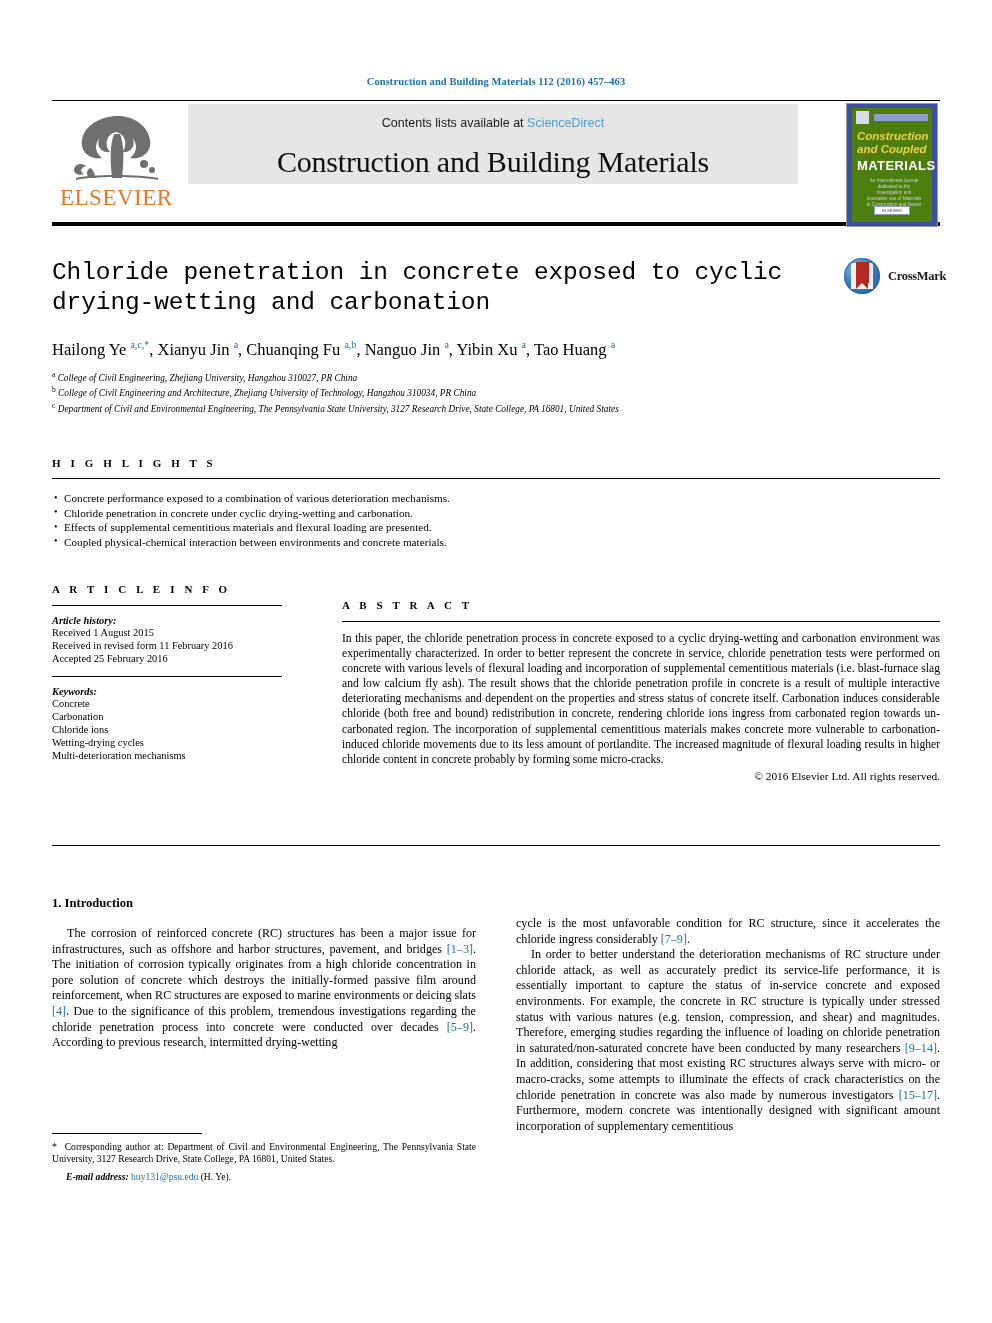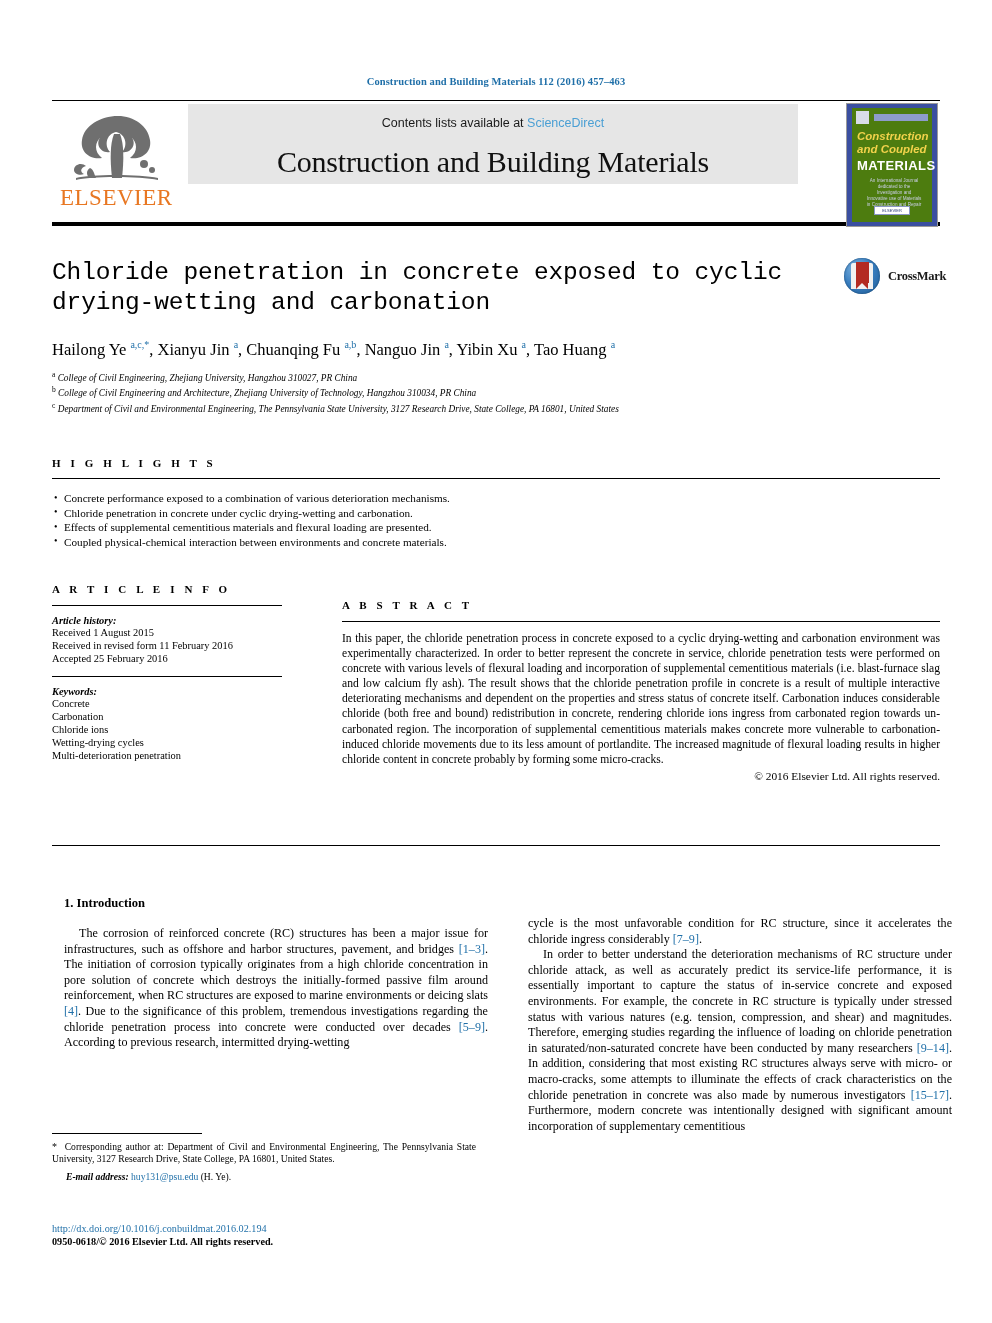--- a/index.html
+++ b/index.html
@@ -338,21 +338,21 @@
     position: absolute;
     left: 0;
     top: 262px;
     width: 888px;
     border-top: 1px solid #000;
   }
 
   
   .body-cols {
     position: absolute;
-    left: 64px;
+    left: 52px;
     top: 896px;
     width: 888px;
     height: 380px;
   }
   .bcol {
     position: absolute;
     top: 0;
     width: 424px;
   }
   .bcol.left { left: 0; }
@@ -512,21 +512,21 @@
         <div class="info-sub">Article history:</div>
         <div class="info-line">Received 1 August 2015</div>
         <div class="info-line">Received in revised form 11 February 2016</div>
         <div class="info-line">Accepted 25 February 2016</div>
         <div class="rule-thin kw-rule"></div>
         <div class="info-sub">Keywords:</div>
         <div class="info-line">Concrete</div>
         <div class="info-line">Carbonation</div>
         <div class="info-line">Chloride ions</div>
         <div class="info-line">Wetting-drying cycles</div>
-        <div class="info-line">Multi-deterioration penetration</div>
+        <div class="info-line">Multi-deterioration mechanisms</div>
       </div>
 
       <div class="col-abs">
         <div class="sec-head">A B S T R A C T</div>
         <div class="rule-thin"></div>
         <div class="abstract-body">In this paper, the chloride penetration process in concrete exposed to a cyclic drying-wetting and carbonation environment was experimentally characterized. In order to better represent the concrete in service, chloride penetration tests were performed on concrete with various levels of flexural loading and incorporation of supplemental cementitious materials (i.e. blast-furnace slag and low calcium fly ash). The result shows that the chloride penetration profile in concrete is a result of multiple interactive deteriorating mechanisms and dependent on the properties and stress status of concrete itself. Carbonation induces considerable chloride (both free and bound) redistribution in concrete, rendering chloride ions ingress from carbonated region towards un-carbonated region. The incorporation of supplemental cementitious materials makes concrete more vulnerable to carbonation-induced chloride movements due to its less amount of portlandite. The increased magnitude of flexural loading results in higher chloride content in concrete probably by forming some micro-cracks.</div>
         <div class="copyright">© 2016 Elsevier Ltd. All rights reserved.</div>
       </div>
 
       <div class="rule-after-abs"></div>
@@ -544,18 +544,14 @@
       <p class="para">In order to better understand the deterioration mechanisms of RC structure under chloride attack, as well as accurately predict its service-life performance, it is essentially important to capture the status of in-service concrete and exposed environments. For example, the concrete in RC structure is typically under stressed status with various natures (e.g. tension, compression, and shear) and magnitudes. Therefore, emerging studies regarding the influence of loading on chloride penetration in saturated/non-saturated concrete have been conducted by many researchers <span class="ref">[9–14]</span>. In addition, considering that most existing RC structures always serve with micro- or macro-cracks, some attempts to illuminate the effects of crack characteristics on the chloride penetration in concrete was also made by numerous investigators <span class="ref">[15–17]</span>. Furthermore, modern concrete was intentionally designed with significant amount incorporation of supplementary cementitious</p>
     </div>
   </div>
 
   <div class="footnote">
     <div class="fn-rule"></div>
     <div class="fn-text"><span class="star">*</span>&nbsp; Corresponding author at: Department of Civil and Environmental Engineering, The Pennsylvania State University, 3127 Research Drive, State College, PA 16801, United States.</div>
     <div class="fn-email"><i>E-mail address:</i> <span class="link">huy131@psu.edu</span> <span>(H. Ye).</span></div>
   </div>
 
-  <div class="doi-block">
-    <div class="doi-line">http://dx.doi.org/10.1016/j.conbuildmat.2016.02.194</div>
-    <div class="issn-line">0950-0618/© 2016 Elsevier Ltd. All rights reserved.</div>
-  </div>
 
 </div>
 
 </body></html>

